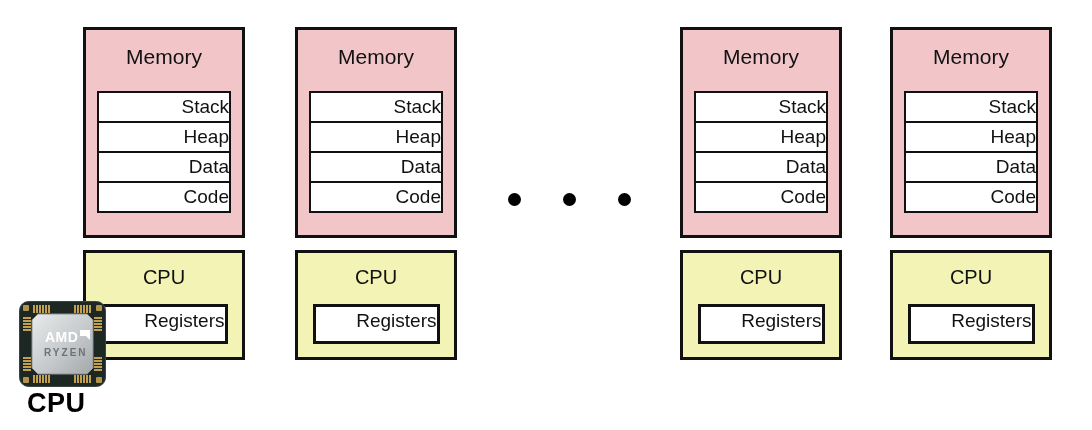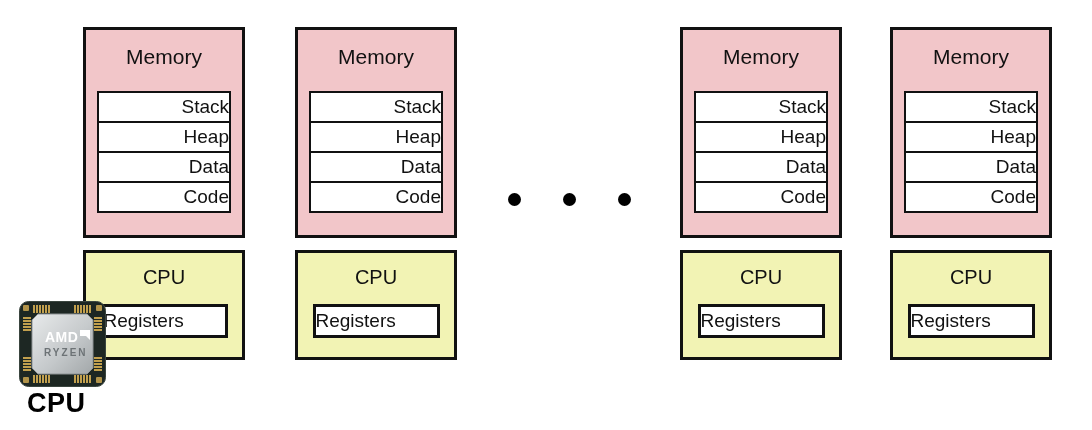--- a/index.html
+++ b/index.html
@@ -37,25 +37,25 @@
   .cpu-box{
     box-sizing:border-box;
     width:162px;height:110px;
     margin-top:12px;
     background:var(--cpu-fill,#f2f3b4);
     border:3px solid var(--box-border,#111);
   }
   .cpu-box .box-title{padding-top:11px;height:26px;font-size:20px;line-height:26px;}
   .registers{
     box-sizing:border-box;
-    width:127px;height:34px;
+    width:127px;height:40px;
     margin:14px auto 0 auto;
     background:var(--segment-fill,#fff);
     border:3px solid var(--box-border,#111);
-    text-align:left;
+    text-align:right;
     font-size:19px;line-height:28px;
   }
   .dots{
     position:absolute;left:508px;top:193px;
     display:flex;gap:42px;
   }
   .dot{
     width:13px;height:13px;border-radius:50%;
     background:var(--dot-color,#000);
     overflow:hidden;color:transparent;font-size:0;

